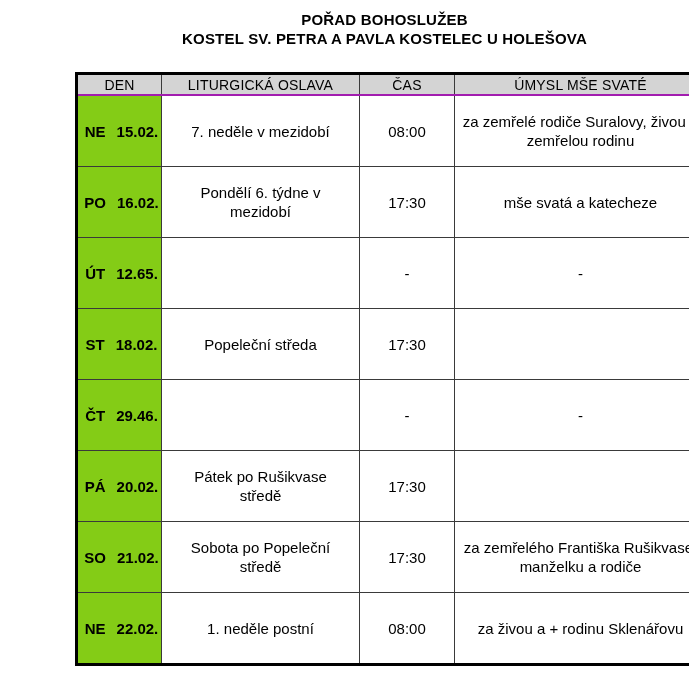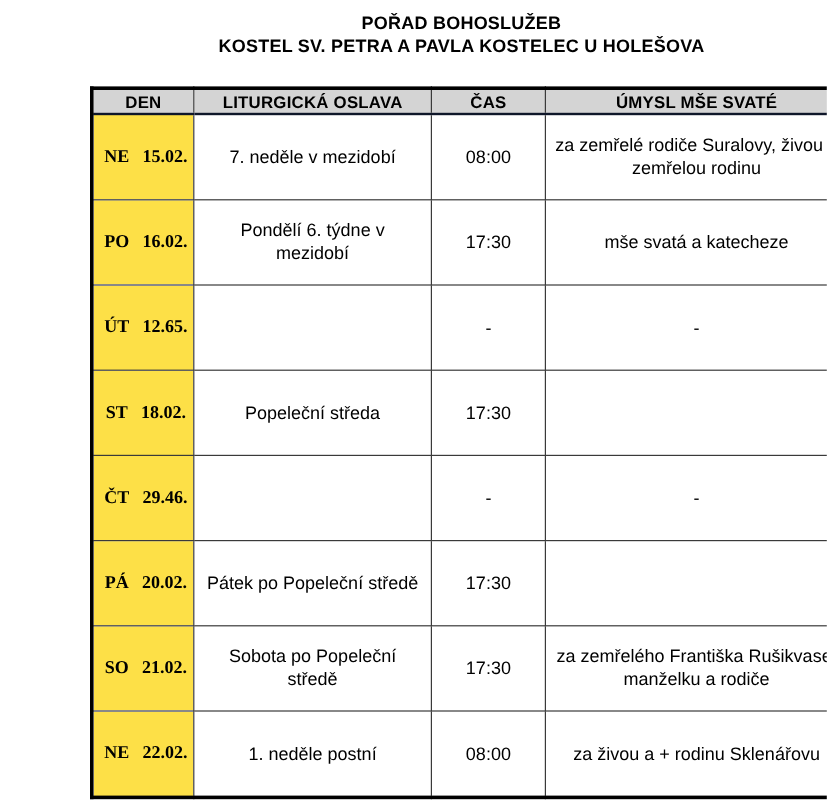--- a/index.html
+++ b/index.html
@@ -42,41 +42,40 @@
     border: 3px solid #000000;
   }
   table.schedule th,
   table.schedule td {
     border: 1.5px solid #3a3a3a;
     font-size: 15px;
     overflow: hidden;
   }
   table.schedule th {
     background: #d4d4d4;
-    font-weight: bold;
+    font-weight: normal;
     font-size: 14px;
     height: 17px;
     padding: 1px 2px;
     text-align: center;
-    border-bottom: 2px solid #0f172a;
+    border-bottom: 2px solid #a21caf;
     letter-spacing: 0.2px;
   }
   table.schedule td {
     height: 66px;
     vertical-align: middle;
     text-align: center;
     line-height: 19px;
   }
   td.day-cell {
-    background: #fde047;
+    background: #84cc16;
     font-weight: bold;
     text-align: left;
     padding-left: 5px;
     white-space: nowrap;
-    font-family: Liberation Serif, serif;
   }
   td.day-cell .day-abbr {
     display: inline-block;
     margin-right: 11px;
   }
   td.celebration-cell {
     padding: 2px 10px;
   }
   td.time-cell {
     padding: 2px 2px;
@@ -136,21 +135,21 @@
         <td class="intention-cell"></td>
       </tr>
       <tr>
         <td class="day-cell"><span class="day-abbr">ČT</span><span>29.46.</span></td>
         <td class="celebration-cell"></td>
         <td class="time-cell">-</td>
         <td class="intention-cell">-</td>
       </tr>
       <tr>
         <td class="day-cell"><span class="day-abbr">PÁ</span><span>20.02.</span></td>
-        <td class="celebration-cell">Pátek po Popeleční středě</td>
+        <td class="celebration-cell">Pátek po Rušikvase středě</td>
         <td class="time-cell">17:30</td>
         <td class="intention-cell"></td>
       </tr>
       <tr>
         <td class="day-cell"><span class="day-abbr">SO</span><span>21.02.</span></td>
         <td class="celebration-cell">Sobota po Popeleční středě</td>
         <td class="time-cell">17:30</td>
         <td class="intention-cell">za zemřelého Františka Rušikvase, manželku a rodiče</td>
       </tr>
       <tr>

